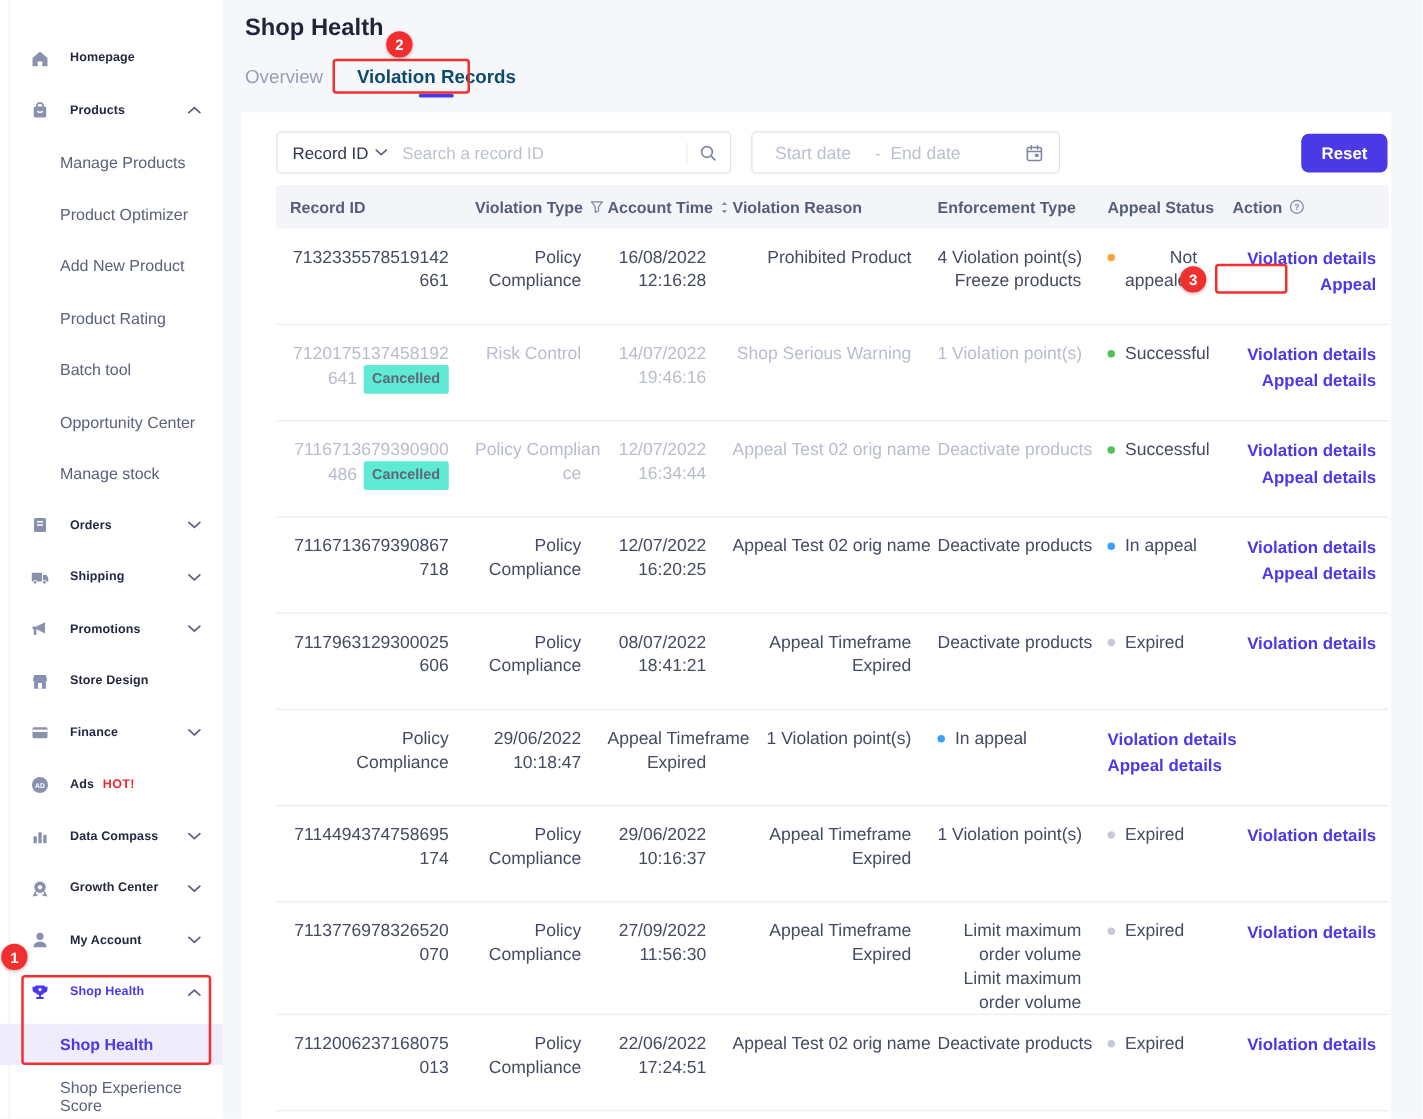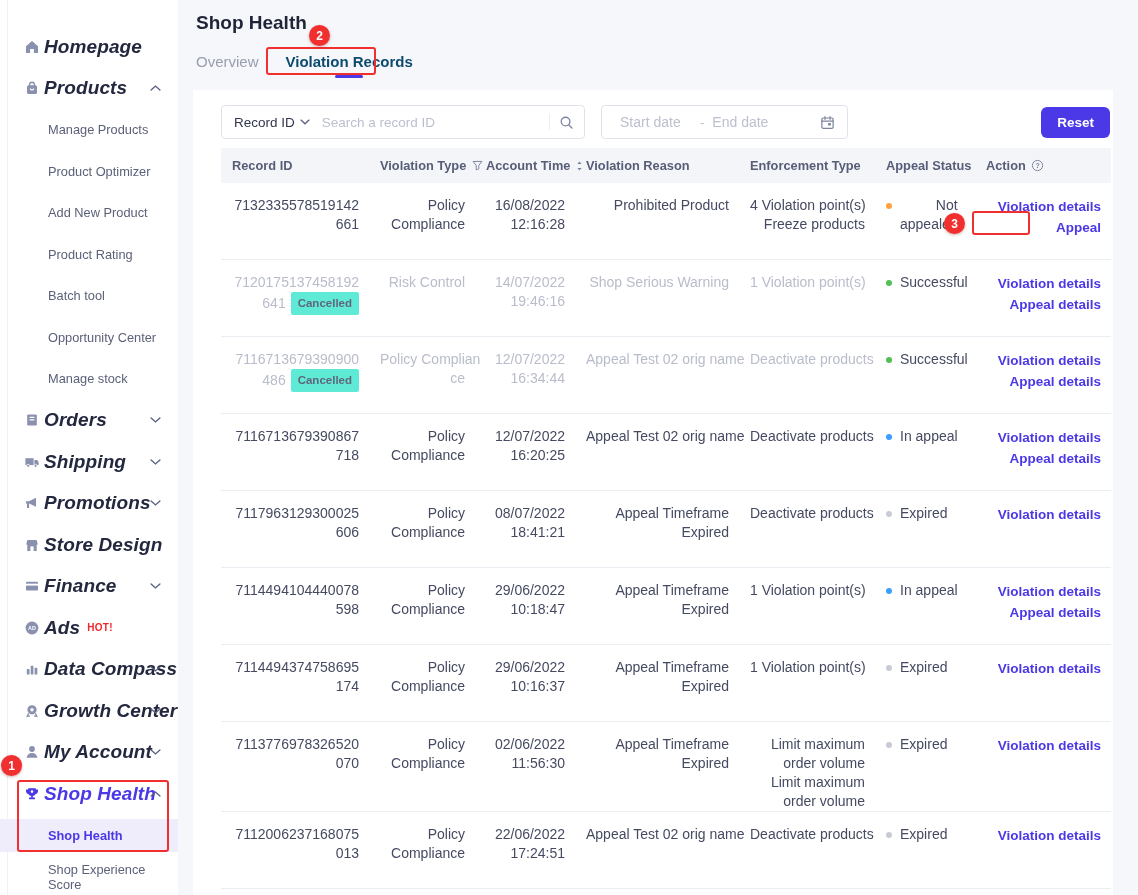--- a/index.html
+++ b/index.html
@@ -17,21 +17,21 @@
   }
   .sidebar::before {
     content:""; position:absolute; left:7px; top:0; bottom:0; width:1px; background:#f0f0f5;
   }
   .side-item {
     position:relative; height:41.5px; display:flex; align-items:center;
     padding-left:24px; cursor:pointer;
   }
   .side-item .ic { width:16px; height:16px; color:#8a91ae; flex:0 0 16px; display:flex; }
   .side-item .ic svg { width:16px; height:16px; }
-  .side-item .lbl { margin-left:4px; font-size:19px; font-weight:bold; color:#23283f; letter-spacing:.1px;font-style:italic; }
+  .side-item .lbl { margin-left:16px; font-size:10px; font-weight:bold; color:#23283f; letter-spacing:.1px; }
   .side-item.active .ic { color:#4b38e6; }
   .side-item.active .lbl { color:#4b38e6; }
   .side-item .chev { position:absolute; right:17px; top:50%; transform:translateY(-50%); color:#596080; display:flex; }
   .side-item .chev.up { transform:translateY(-50%) rotate(180deg); }
   .side-item .chev svg { width:11px; height:7px; }
   .hot {
     margin-left:7px; color:#f0262b; font-size:10px; font-weight:bold; letter-spacing:.3px;
   }
   .side-sub {
     position:relative; height:41.5px; display:flex; align-items:center;
@@ -537,21 +537,20 @@
           <span class="status-dot" style="background: rgb(199, 203, 214);"></span>
           <span>
             <div class="line">Expired</div>
           </span>
         </div>
         <div class="td">
           <a class="action-link">Violation details</a>
         </div>
       </div>
       <div class="trow">
-        <div class="td"><span class="id-text dim">7114494104440078598</span></div>
         <div class="td">
           <div class="line dim">Policy</div>
           <div class="line dim">Compliance</div>
         </div>
         <div class="td">
           <div class="time-line dim">29/06/2022</div>
           <div class="time-line dim">10:18:47</div>
         </div>
         <div class="td">
           <div class="line dim">Appeal Timeframe</div>
@@ -598,21 +597,21 @@
           <a class="action-link">Violation details</a>
         </div>
       </div>
       <div class="trow">
         <div class="td"><span class="id-text dim">7113776978326520070</span></div>
         <div class="td">
           <div class="line dim">Policy</div>
           <div class="line dim">Compliance</div>
         </div>
         <div class="td">
-          <div class="time-line dim">02/06/2022</div>
+          <div class="time-line dim">27/09/2022</div>
           <div class="time-line dim">11:56:30</div>
         </div>
         <div class="td">
           <div class="line dim">Appeal Timeframe</div>
           <div class="line dim">Expired</div>
         </div>
         <div class="td">
           <div class="line dim">Limit maximum</div>
           <div class="line dim">order volume</div>
           <div class="line dim">Limit maximum</div>

